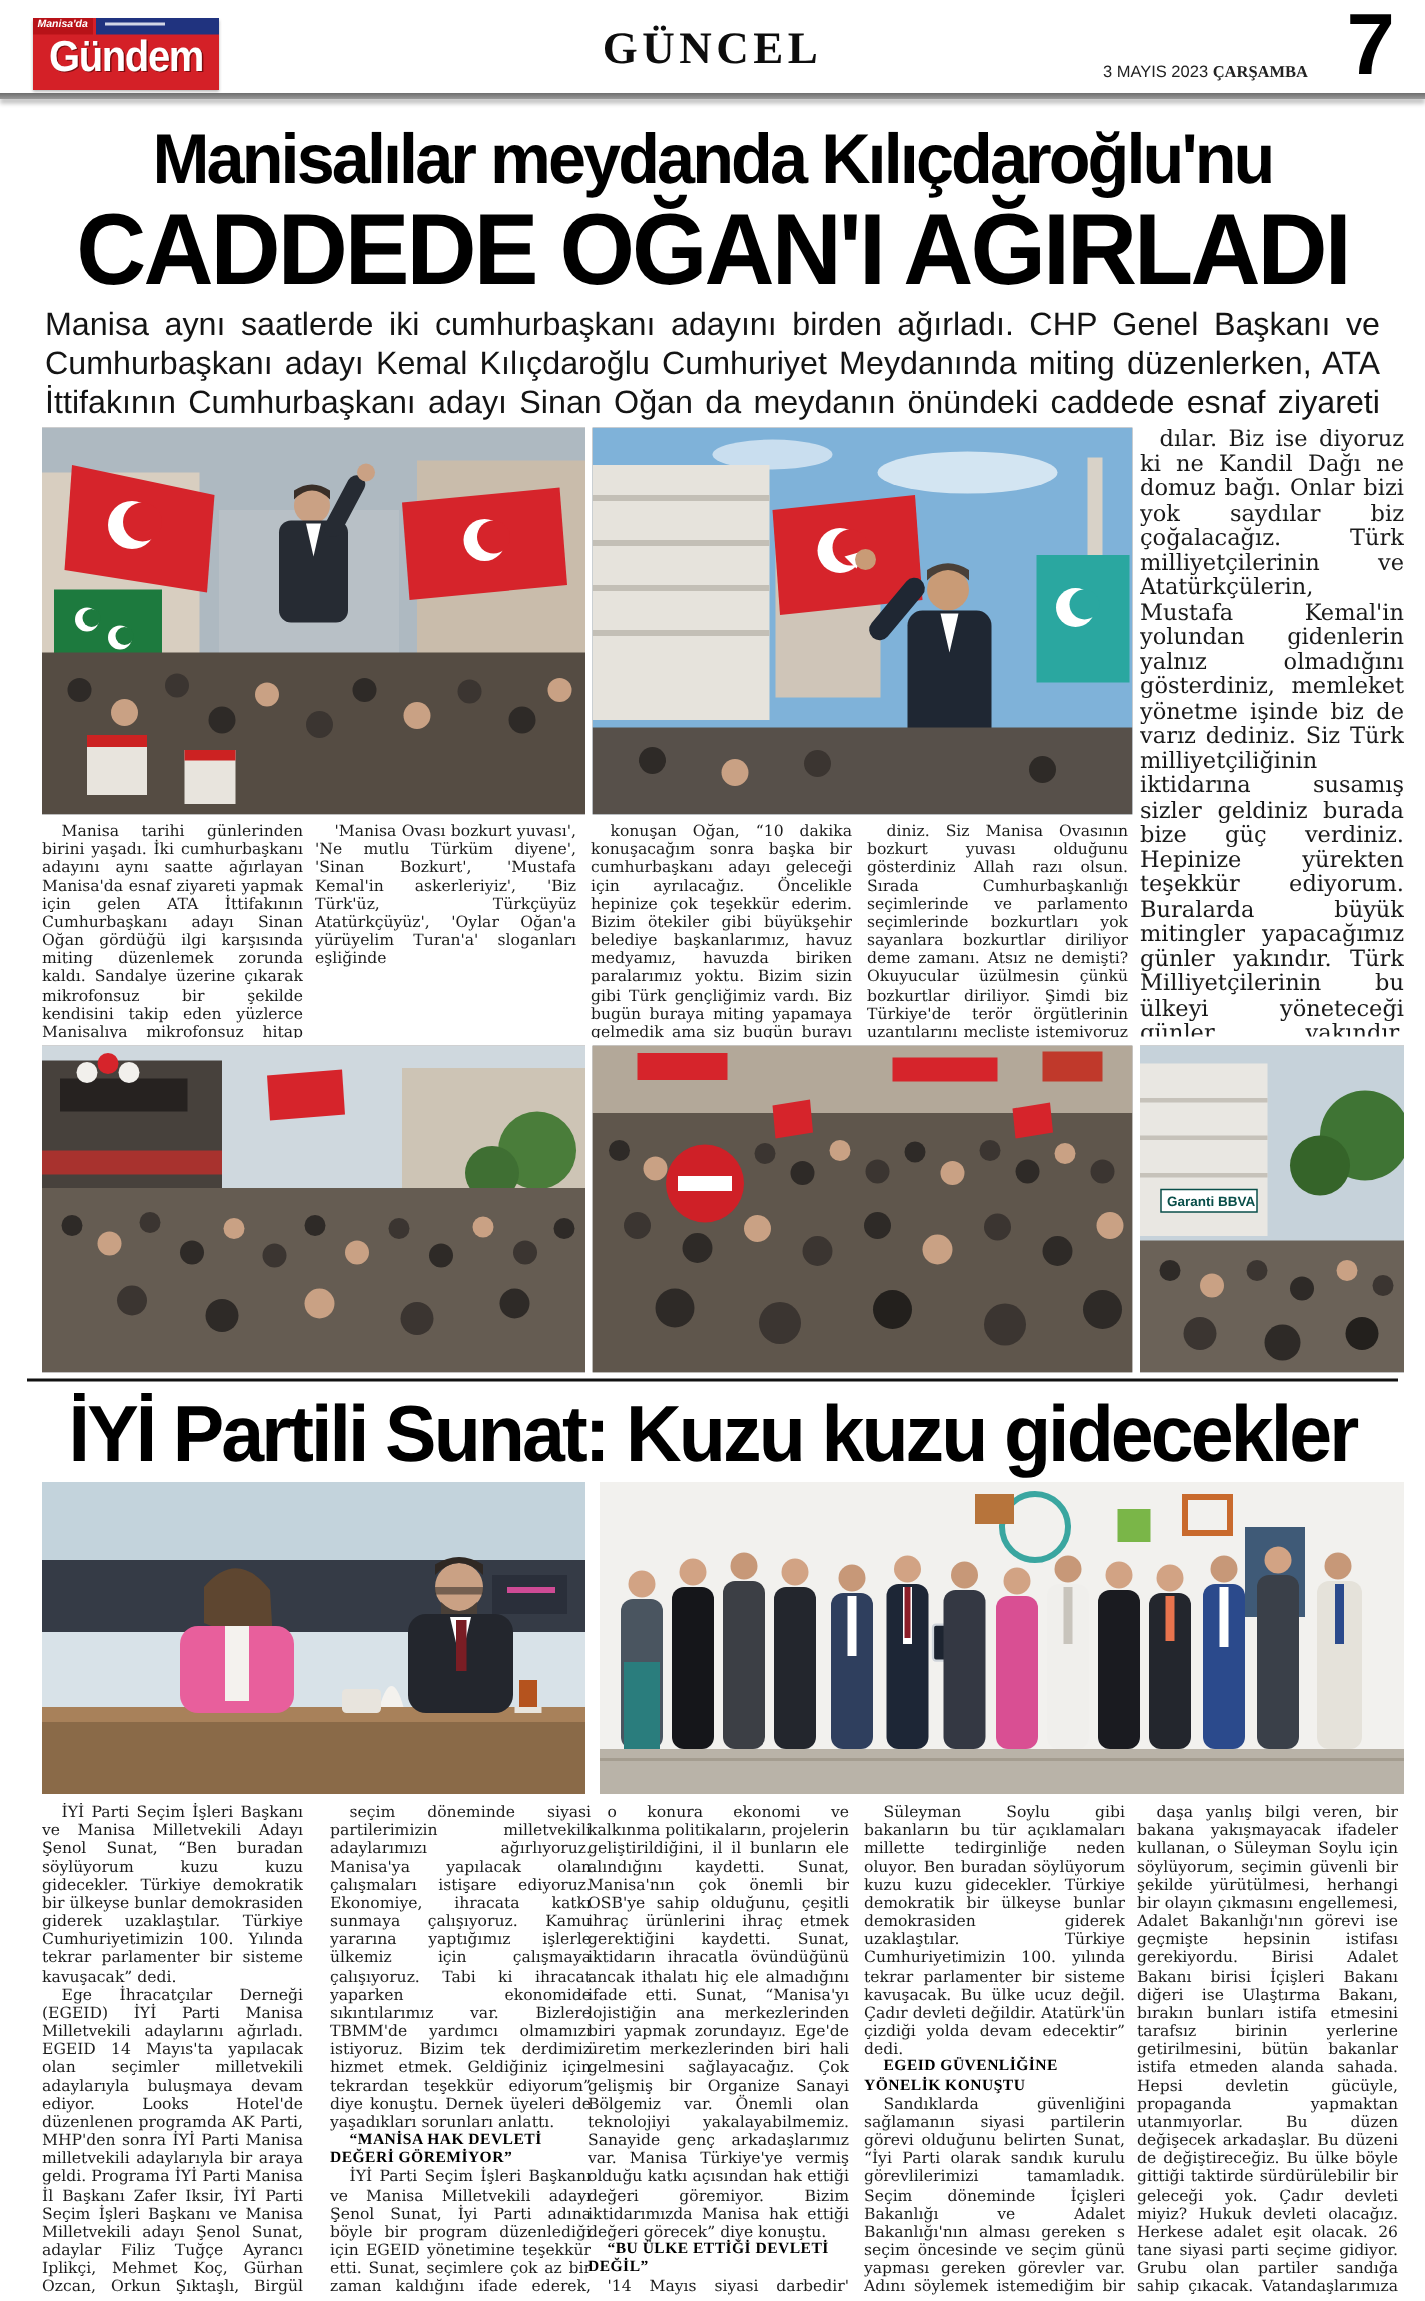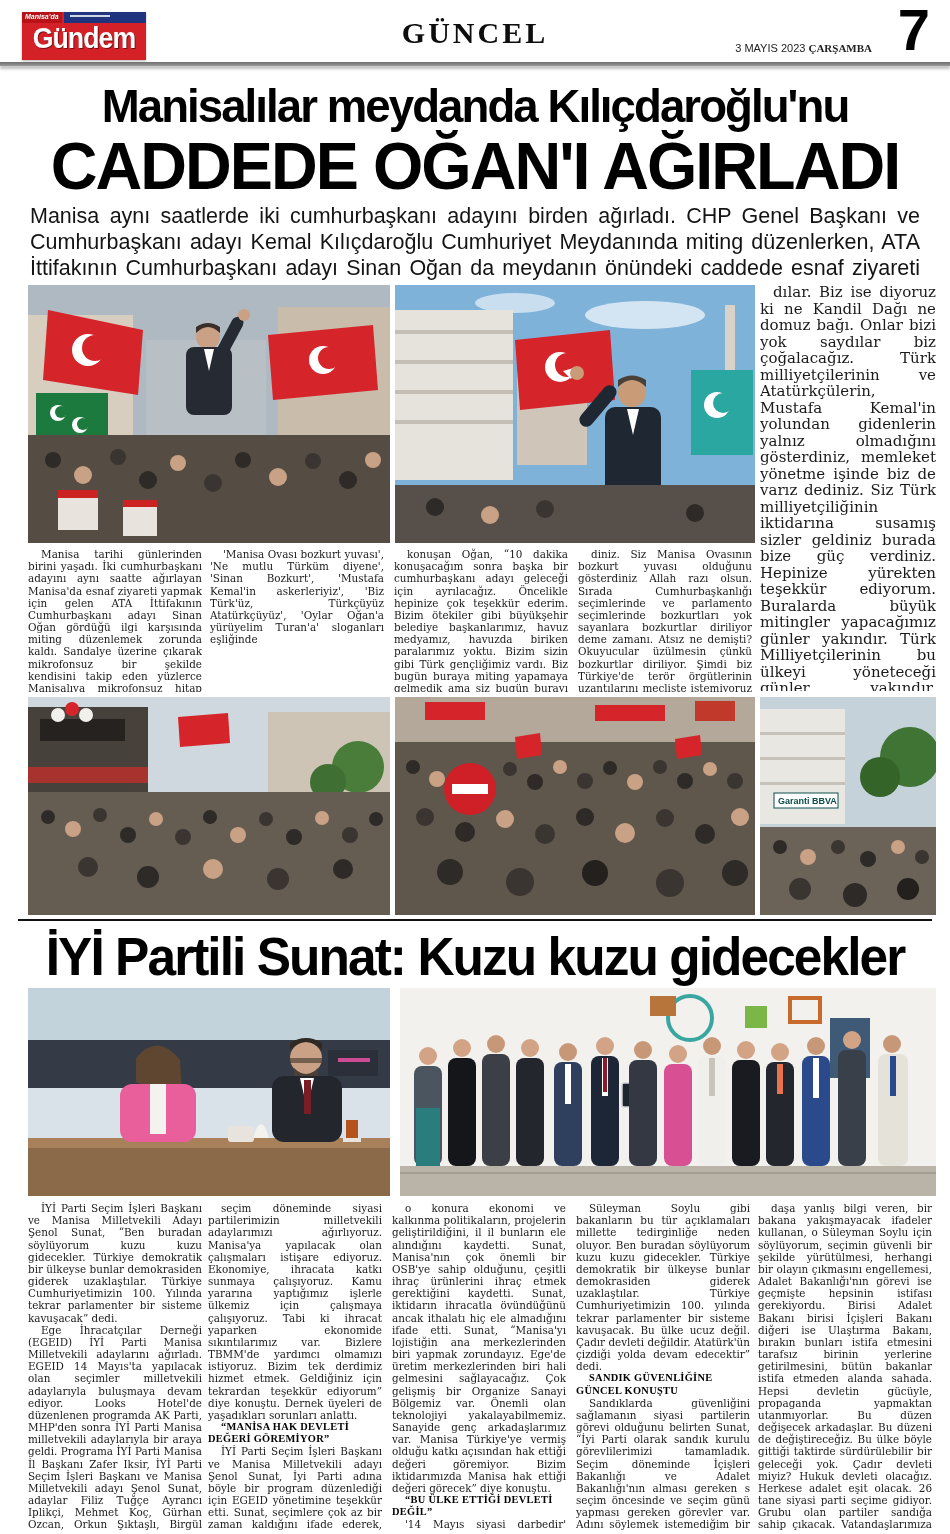--- a/index.html
+++ b/index.html
@@ -41,21 +41,21 @@
   #divider2{position:absolute;left:18px;top:919px;width:914px;height:2px;background:#111;}
 
   
   .col{position:absolute;overflow:hidden;text-align:justify;}
   .col p{margin:0;text-indent:13px;font-size:10.4px;line-height:1.17;}
   .a1c{top:548px;height:144px;width:174px;}
   #a1c1{left:28px;} #a1c2{left:210px;} #a1c3{left:394px;} #a1c4{left:578px;}
   #a1c5{left:760px;top:284px;width:176px;height:407px;}
   #a1c5 p{font-size:15px;line-height:1.1;}
   .a2c{top:1202px;height:330px;width:174px;}
-  #a2c1{left:28px;} #a2c2{left:208px;} #a2c3{left:392px;} #a2c4{left:576px;} #a2c5{left:758px;}
+  #a2c1{left:28px;} #a2c2{left:220px;} #a2c3{left:392px;} #a2c4{left:576px;} #a2c5{left:758px;}
   .subhead{font:bold 16px "Liberation Serif",serif;line-height:1.12;margin:7px 0 4px;
        text-align:left;text-indent:0;letter-spacing:.3px;color:#000;}
 
   
   .photo{position:absolute;overflow:hidden;background:#a3a3a3;}
   .photo svg{display:block;width:100%;height:100%;}
   #ph1{left:28px;top:285px;width:362px;height:258px;}
   #ph2{left:395px;top:285px;width:360px;height:258px;}
   #ph3{left:28px;top:697px;width:362px;height:218px;}
   #ph4{left:395px;top:697px;width:360px;height:218px;}
@@ -402,20 +402,20 @@
     <p class="subhead">“MANİSA HAK DEVLETİ DEĞERİ GÖREMİYOR”</p>
     <p>İYİ Parti Seçim İşleri Başkanı ve Manisa Milletvekili adayı Şenol Sunat, İyi Parti adına böyle bir program düzenlediği için EGEID yönetimine teşekkür etti. Sunat, seçimlere çok az bir zaman kaldığını ifade ederek, ihracatçıların sorunlarını bilen bir vekil olduğunu belirterek</p>
   </div>
   <div class="col a2c" id="a2c3">
     <p>o konura ekonomi ve kalkınma politikaların, projelerin geliştirildiğini, il il bunların ele alındığını kaydetti. Sunat, Manisa'nın çok önemli bir OSB'ye sahip olduğunu, çeşitli ihraç ürünlerini ihraç etmek gerektiğini kaydetti. Sunat, iktidarın ihracatla övündüğünü ancak ithalatı hiç ele almadığını ifade etti. Sunat, “Manisa'yı lojistiğin ana merkezlerinden biri yapmak zorundayız. Ege'de üretim merkezlerinden biri hali gelmesini sağlayacağız. Çok gelişmiş bir Organize Sanayi Bölgemiz var. Önemli olan teknolojiyi yakalayabilmemiz. Sanayide genç arkadaşlarımız var. Manisa Türkiye'ye vermiş olduğu katkı açısından hak ettiği değeri göremiyor. Bizim iktidarımızda Manisa hak ettiği değeri görecek” diye konuştu.</p>
     <p class="subhead">“BU ÜLKE ETTİĞİ DEVLETİ DEĞİL”</p>
     <p>'14 Mayıs siyasi darbedir' açıklamalarına yönelik de konuşan  Şenol Sunat, “Biz tedirgin olmamalıyız.</p>
   </div>
   <div class="col a2c" id="a2c4">
     <p>Süleyman Soylu gibi bakanların bu tür açıklamaları millette tedirginliğe neden oluyor. Ben buradan söylüyorum kuzu kuzu gidecekler.  Türkiye demokratik bir ülkeyse bunlar demokrasiden giderek uzaklaştılar. Türkiye Cumhuriyetimizin 100. yılında tekrar parlamenter bir sisteme kavuşacak. Bu ülke ucuz değil. Çadır devleti değildir. Atatürk'ün çizdiği yolda devam edecektir” dedi.</p>
-    <p class="subhead">SANDIK GÜVENLİĞİNE GÜNCEL KONUŞTU</p>
+    <p class="subhead">EGEID GÜVENLİĞİNE YÖNELİK KONUŞTU</p>
     <p>Sandıklarda güvenliğini sağlamanın siyasi partilerin görevi olduğunu belirten Sunat, “İyi Parti olarak sandık kurulu görevlilerimizi tamamladık. Seçim döneminde İçişleri Bakanlığı ve Adalet Bakanlığı'nın alması gereken s seçim öncesinde ve seçim günü yapması gereken görevler var. Adını söylemek istemediğim bir bakanımız var kendisi yalancı. Bütün yaptığı iftira olan ve vatan-</p>
   </div>
   <div class="col a2c" id="a2c5">
     <p>daşa yanlış bilgi veren, bir bakana yakışmayacak ifadeler kullanan, o Süleyman Soylu için söylüyorum, seçimin güvenli bir şekilde yürütülmesi, herhangi bir olayın çıkmasını engellemesi, Adalet Bakanlığı'nın görevi ise geçmişte hepsinin istifası gerekiyordu. Birisi Adalet Bakanı birisi İçişleri Bakanı diğeri ise Ulaştırma Bakanı, bırakın bunları istifa etmesini tarafsız birinin yerlerine getirilmesini, bütün bakanlar istifa etmeden alanda sahada. Hepsi devletin gücüyle, propaganda yapmaktan utanmıyorlar. Bu düzen değişecek arkadaşlar. Bu düzeni de değiştireceğiz. Bu ülke böyle gittiği taktirde sürdürülebilir bir geleceği yok. Çadır devleti miyiz? Hukuk devleti olacağız. Herkese adalet eşit olacak. 26 tane siyasi parti seçime gidiyor. Grubu olan partiler sandığa sahip çıkacak. Vatandaşlarımıza sesleniyorum. Herkes oyuna sahip çıkacak. Çünkü oy namustur. Onun için namusumuza sahip çıkacağız” diye konuştu. ■ Nermin UÇTU</p>
   </div>
 
 </div>
 
 </body></html>

